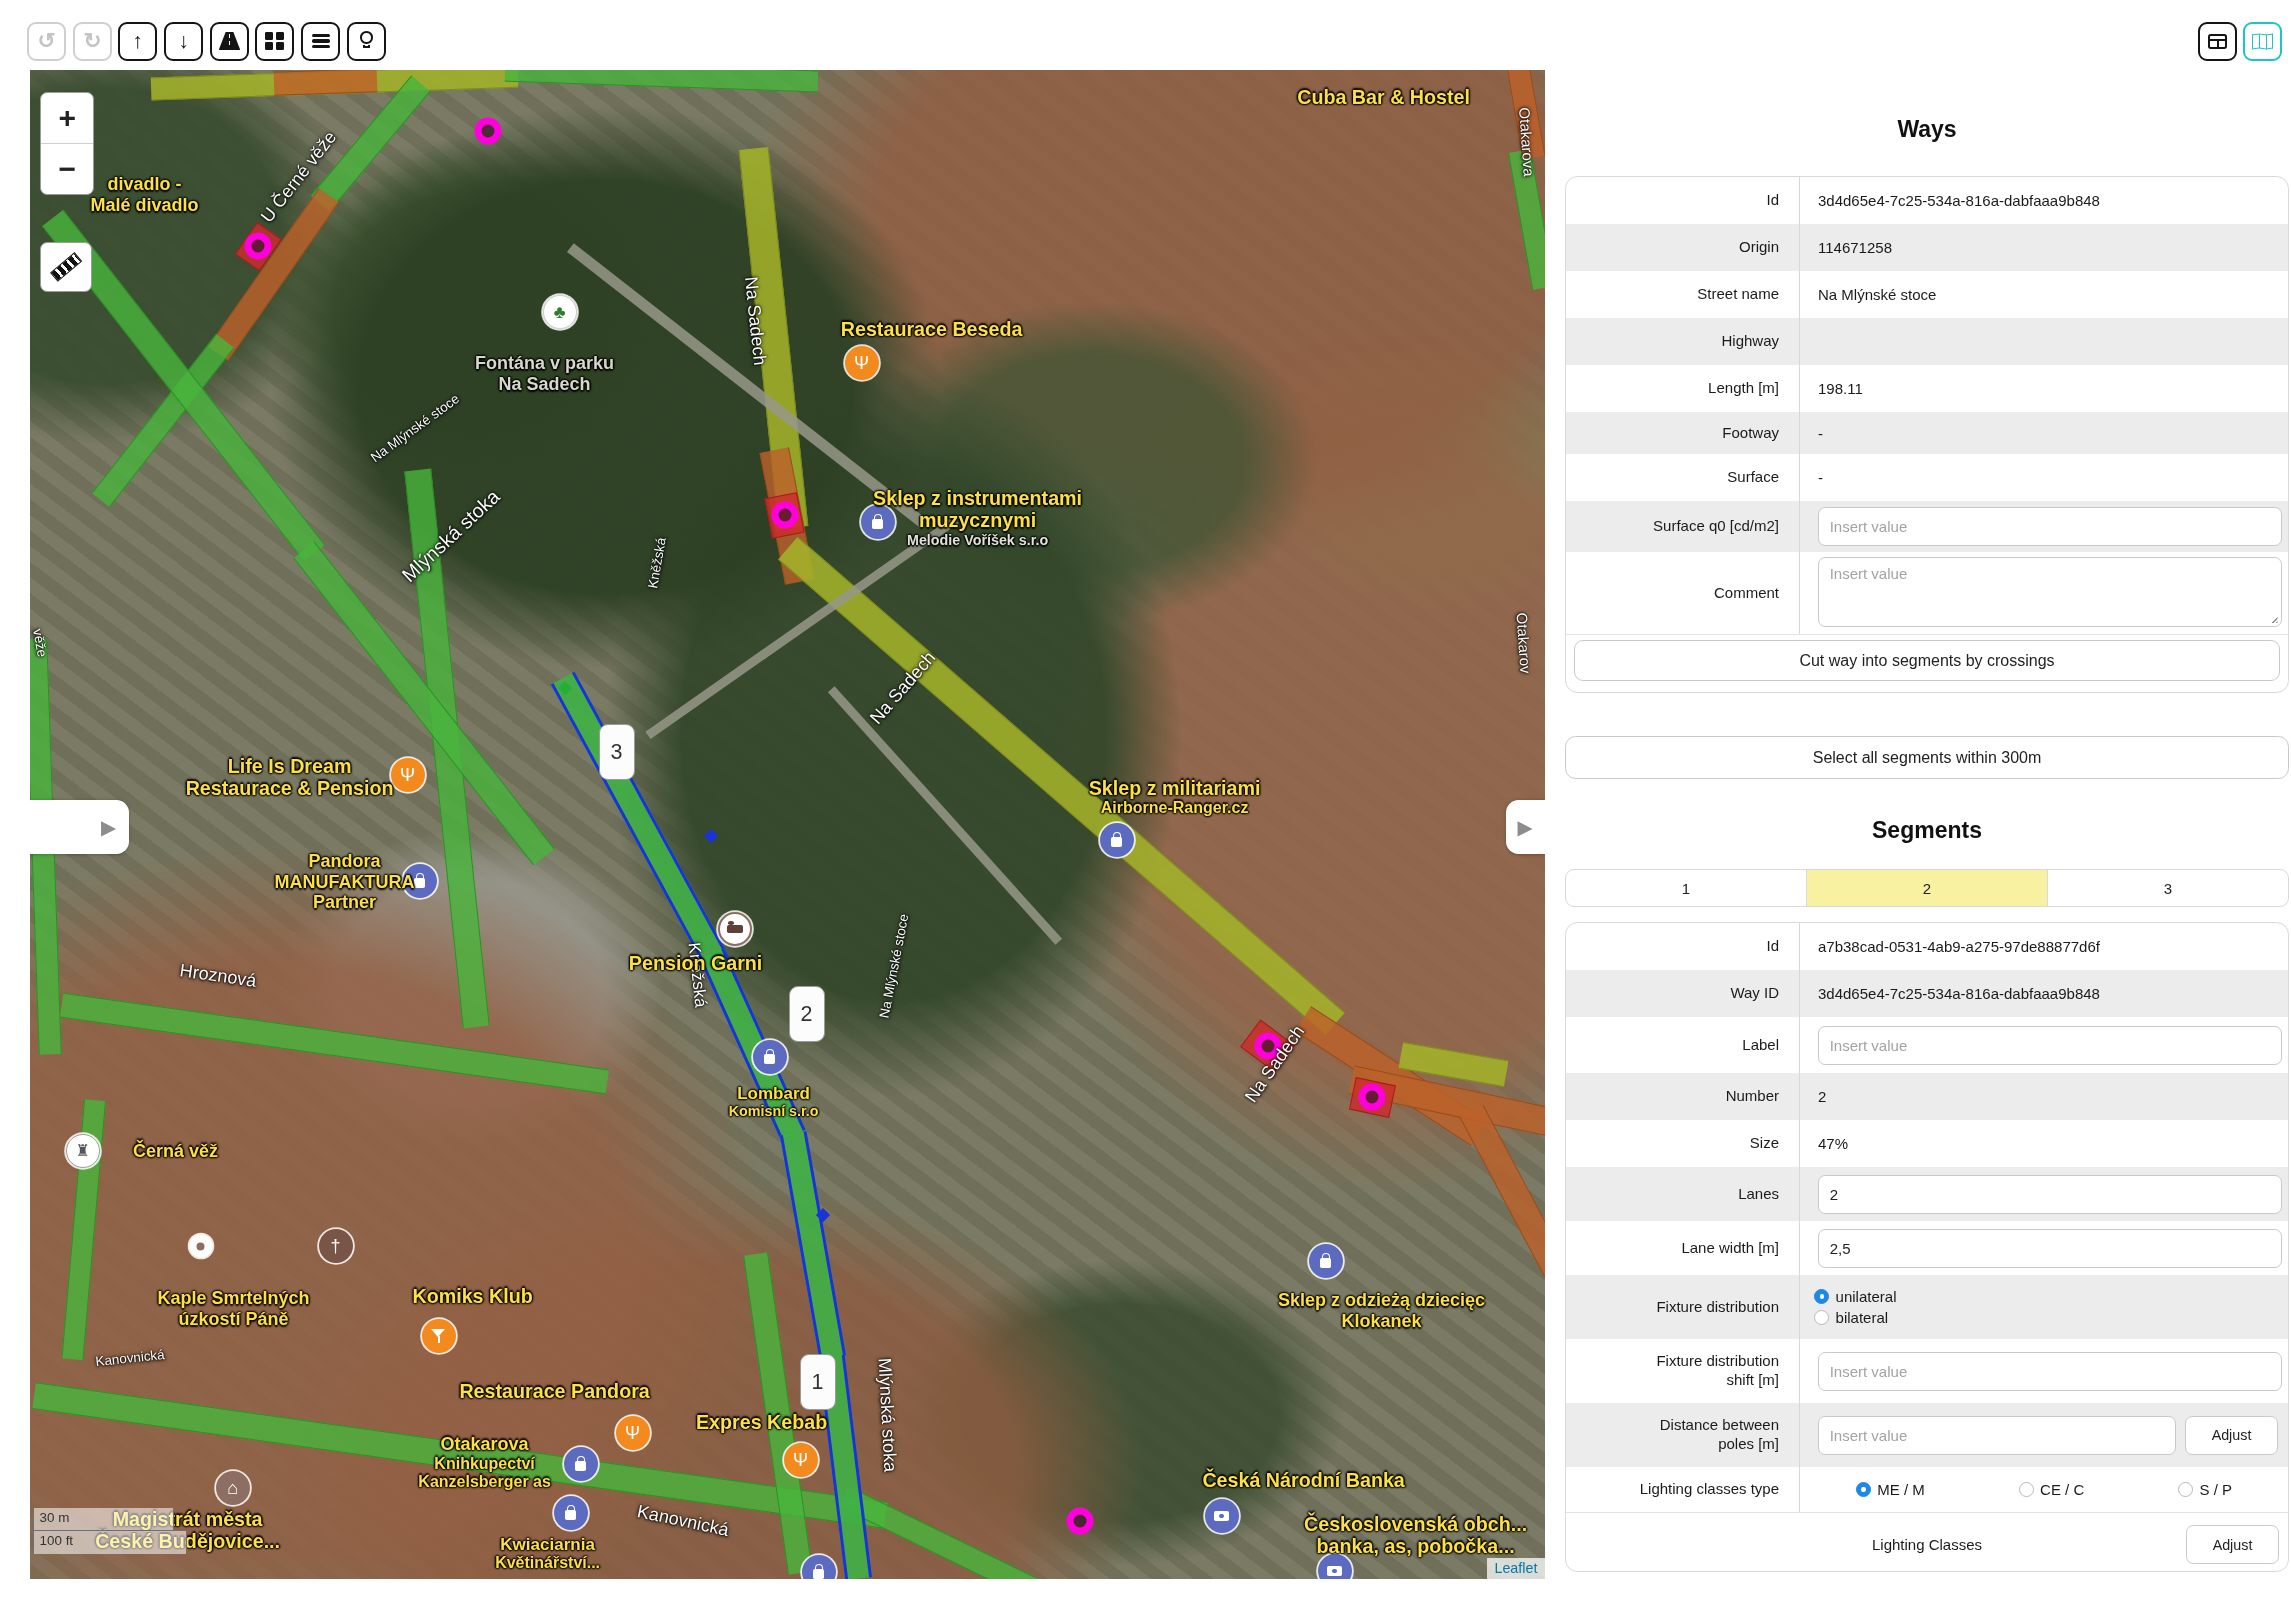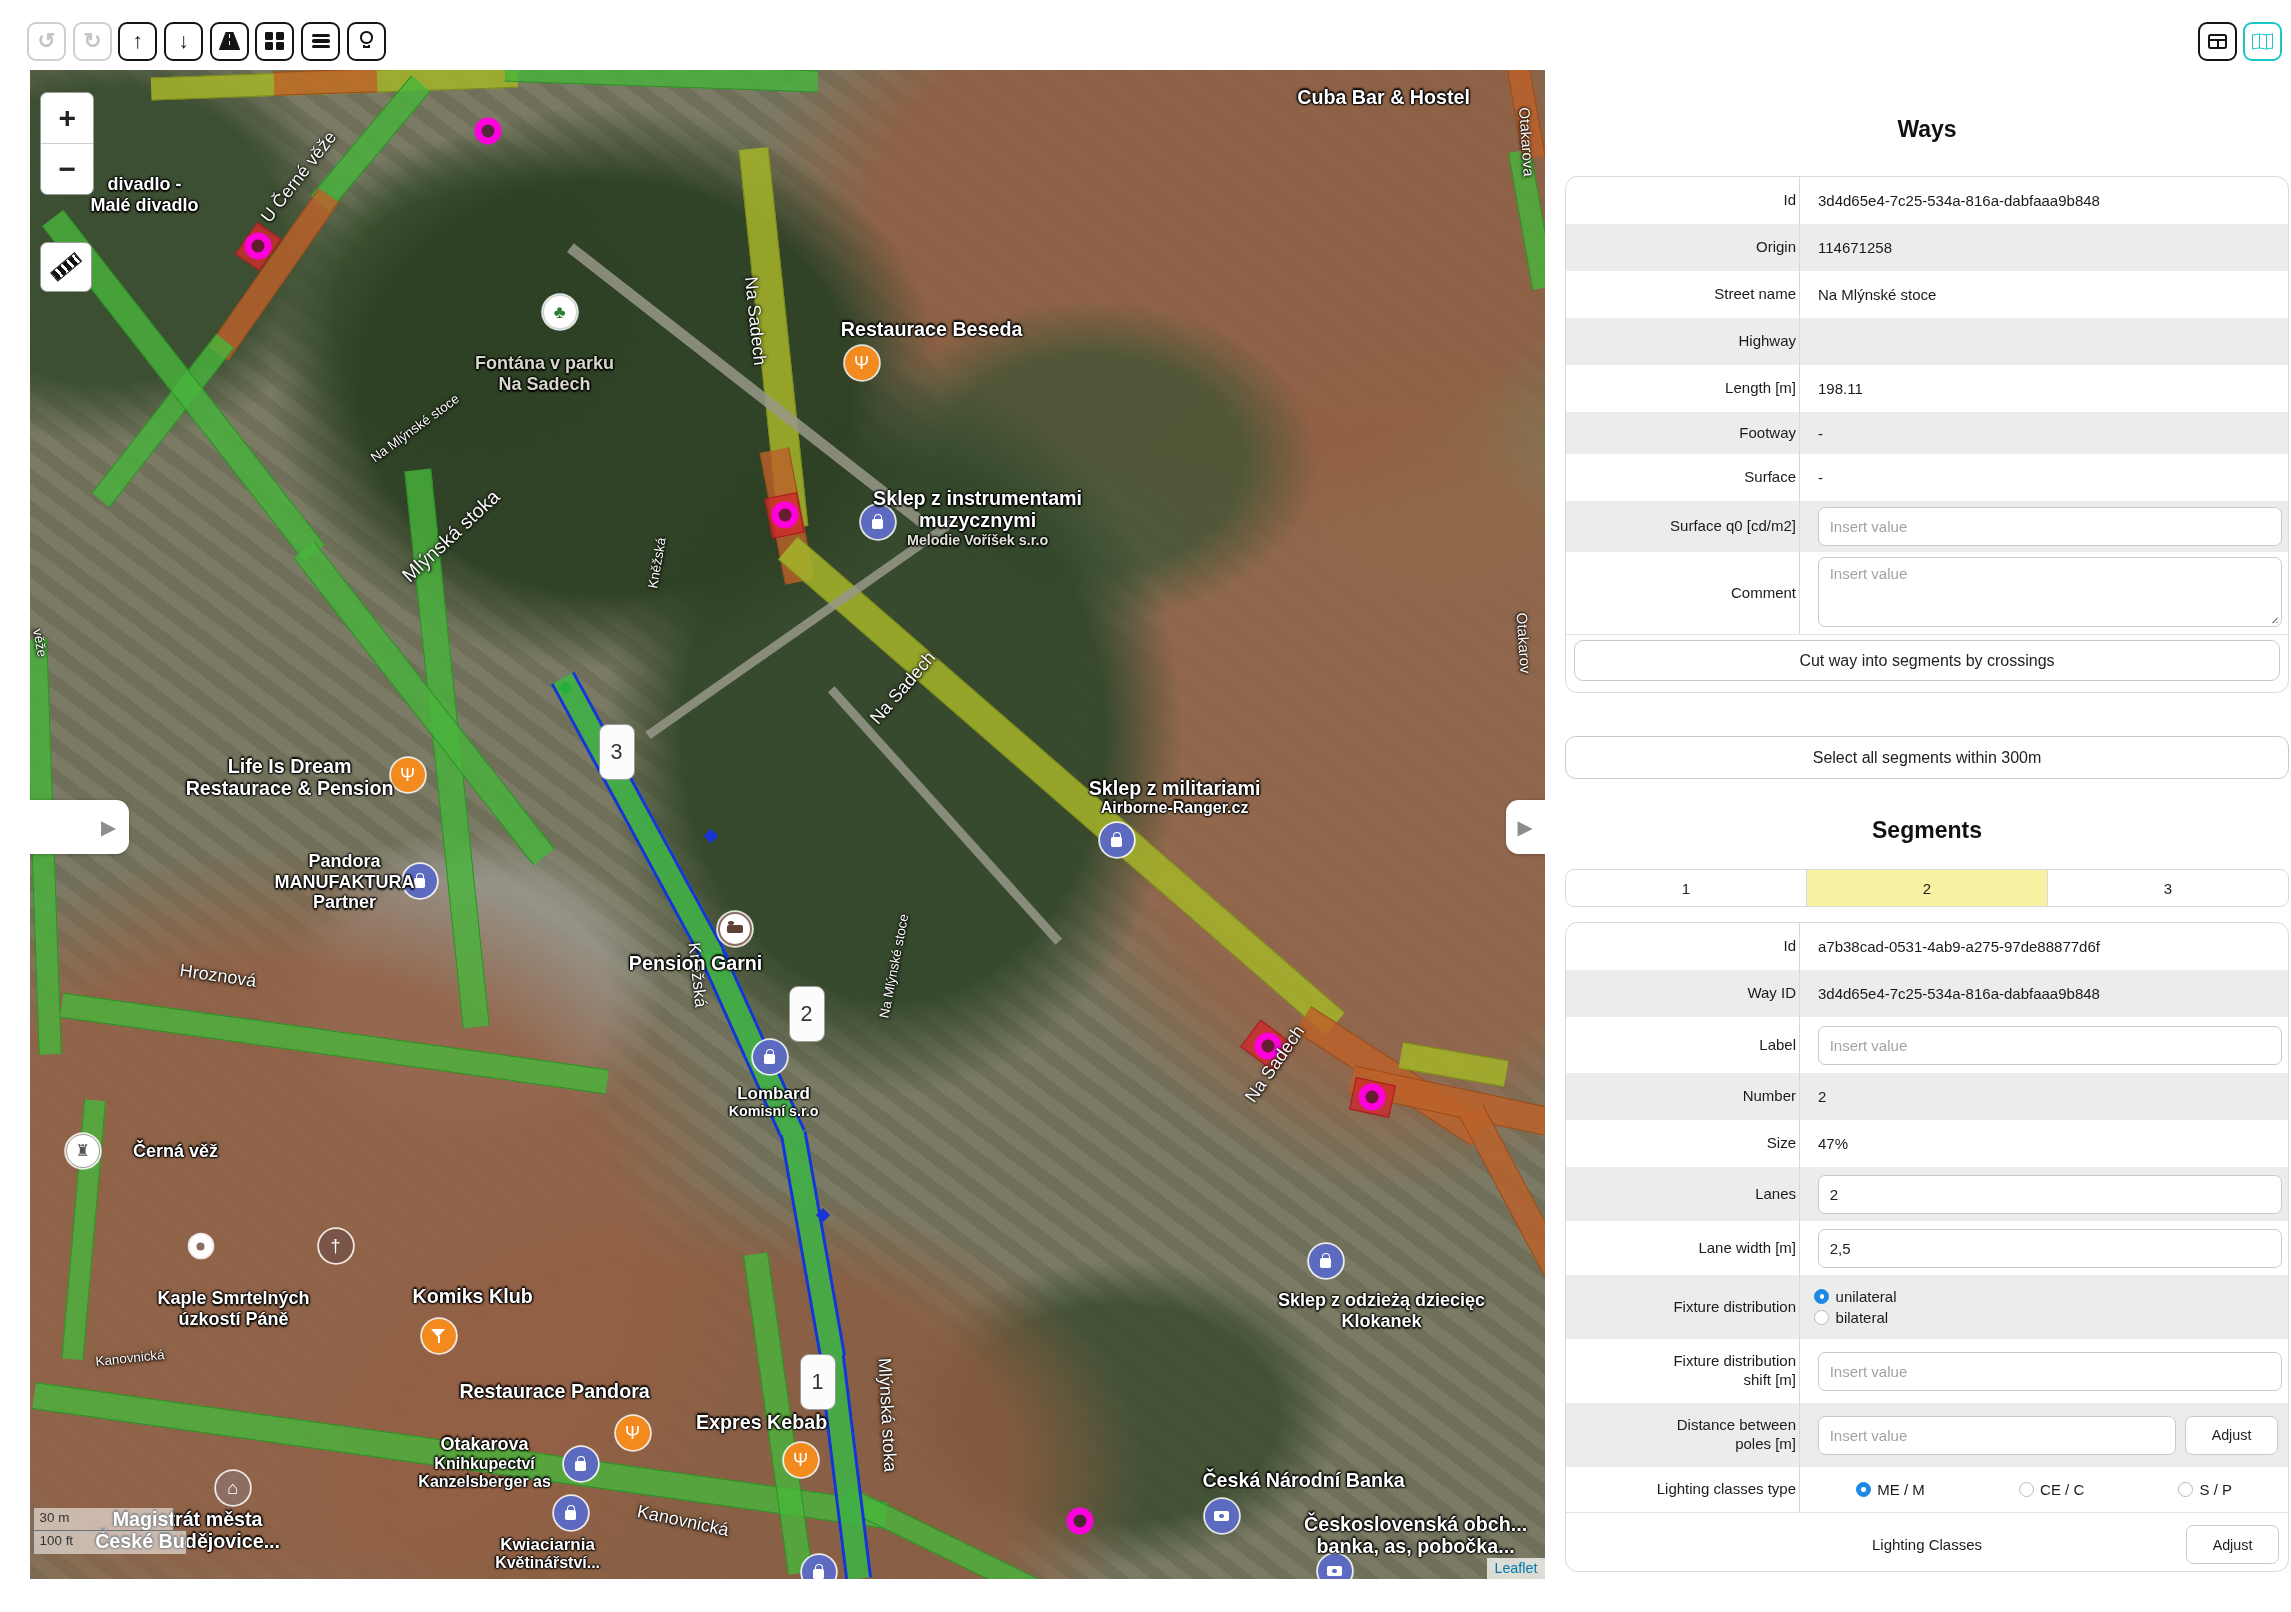--- a/index.html
+++ b/index.html
@@ -59,21 +59,21 @@
   .crossing{position:absolute;width:27px;height:27px;border:7.2px solid #ff00dd;border-radius:50%;
     background:rgba(70,20,50,.75);box-sizing:border-box;transform:translate(-50%,-50%);z-index:6;}
   .vertex{position:absolute;width:9.9px;height:9.9px;transform:translate(-50%,-50%) rotate(45deg);z-index:6;}
   .vertex--blue{background:#1834d8;}
   .vertex--green{background:#27ae3a;}
   .seg-badge{position:absolute;width:36px;height:56px;background:#fcfcfc;border:1.8px solid #9b9b9b;border-radius:9px;
     display:flex;align-items:center;justify-content:center;font-size:21.5px;color:#333;transform:translate(-50%,-50%);z-index:7;box-sizing:border-box;}
   .street-label{position:absolute;white-space:nowrap;color:#fdfdfd;font-weight:500;z-index:8;
     text-shadow:0 0.9px 2.7px rgba(0,0,0,.95),0 0 4.5px rgba(0,0,0,.8),0 0 1.8px rgba(0,0,0,.9);}
   .poi-label{position:absolute;transform:translate(-50%,-50%);text-align:center;z-index:10;white-space:nowrap;}
-  .poi-label span{display:block;color:#ffffff;font-weight:600;line-height:1.14;
+  .poi-label span{display:block;color:#fde047;font-weight:600;line-height:1.14;
     text-shadow:-1.3px 0 1.8px #000,1.3px 0 1.8px #000,0 -1.3px 1.8px #000,0 1.3px 1.8px #000;}
   .poi{position:absolute;width:34px;height:34px;border-radius:50%;transform:translate(-50%,-50%);z-index:9;
     display:flex;align-items:center;justify-content:center;box-shadow:0 0 0 1.8px rgba(255,255,255,.85);box-sizing:border-box;}
   .poi .glyph{color:#fff;font-size:18px;line-height:1;}
   .poi--restaurant,.poi--bar{background:#f28a1e;}
   .poi--shop,.poi--bank{background:#5c6bc0;}
   .poi--bed{background:#fff;border:2.7px solid #8d6e63;}
   .poi--tree{background:#fff;border:1.8px solid #cfcfcf;}
   .poi--tree .glyph{color:#2e7d32;}
   .poi--tower{background:#fff;border:1.8px solid #9e9e9e;}
@@ -109,21 +109,21 @@
   .scale-line--ft{border-top:1.8px solid #6f6f6f;border-bottom:none;margin-top:-1.8px;width:154px;}
   .attribution{position:absolute;right:0;bottom:0;background:rgba(255,255,255,.75);color:#0078a8;font-size:14.3px;padding:2.7px 7.2px;z-index:20;}
 
   
   #panel{position:absolute;left:1565px;top:0;width:724px;height:1613px;color:#1b1b1b;}
   .panel-title{position:absolute;width:100%;text-align:center;font-size:23px;font-weight:bold;color:#111;}
   .card{position:absolute;left:0;width:724px;background:#fff;border:1.3px solid #d9d9d9;border-radius:12.5px;overflow:hidden;box-sizing:border-box;}
   .trow{display:flex;align-items:stretch;}
   .trow--gray{background:#ececec;}
   .tlabel{width:234px;flex:none;display:flex;flex-direction:column;align-items:flex-end;justify-content:center;
-    text-align:center;padding-right:3px;box-sizing:border-box;border-right:1.3px solid #d8d8d8;font-size:15px;line-height:1.25;}
+    text-align:center;padding-right:20px;box-sizing:border-box;border-right:1.3px solid #d8d8d8;font-size:15px;line-height:1.25;}
   .tvalue{flex:1;display:flex;align-items:center;padding-left:18px;font-size:15px;box-sizing:border-box;}
   .tinput{box-sizing:border-box;height:39px;width:464px;border:1.3px solid #c8c8c8;border-radius:7.2px;background:#fff;
     font-family:"Liberation Sans",sans-serif;font-size:15px;color:#222;padding:0 10.7px;outline:none;}
   .tinput::placeholder,.tarea::placeholder{color:#a3a3a3;}
   .tarea{box-sizing:border-box;height:70px;width:464px;border:1.3px solid #c8c8c8;border-radius:7.2px;background:#fff;
     font-family:"Liberation Sans",sans-serif;font-size:15px;color:#222;padding:7.2px 10.7px;resize:none;outline:none;}
   .resize-wrap{position:relative;}
   .resize-wrap::after{content:"";position:absolute;right:4.5px;bottom:6.3px;width:9px;height:9px;
     background:repeating-linear-gradient(135deg,transparent 0 1.8px,#8a8a8a 1.8px 3.1px);clip-path:polygon(100% 0,100% 100%,0 100%);}
   .btn{background:#fff;border:1.3px solid #c9c9c9;border-radius:9px;font-family:"Liberation Sans",sans-serif;

